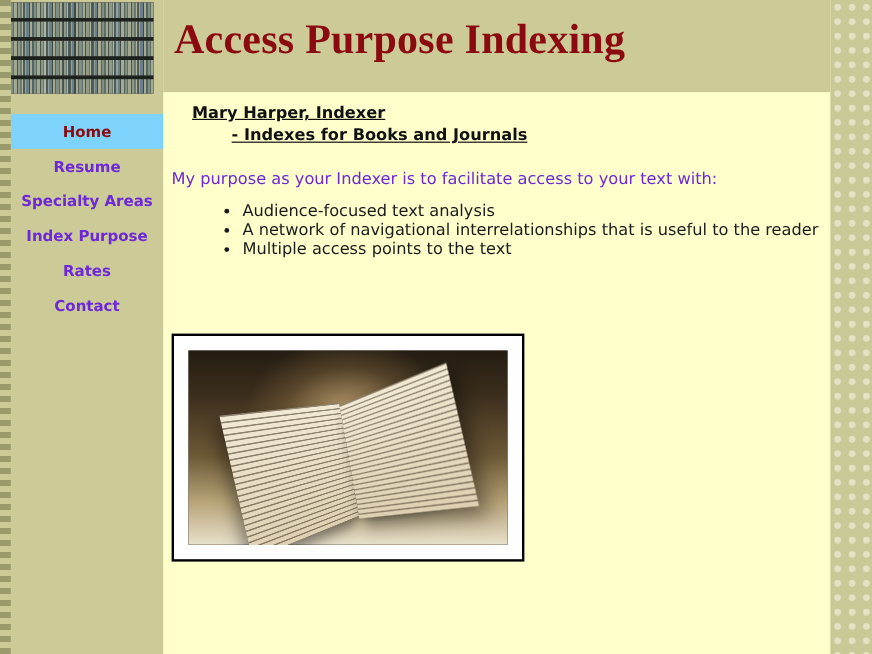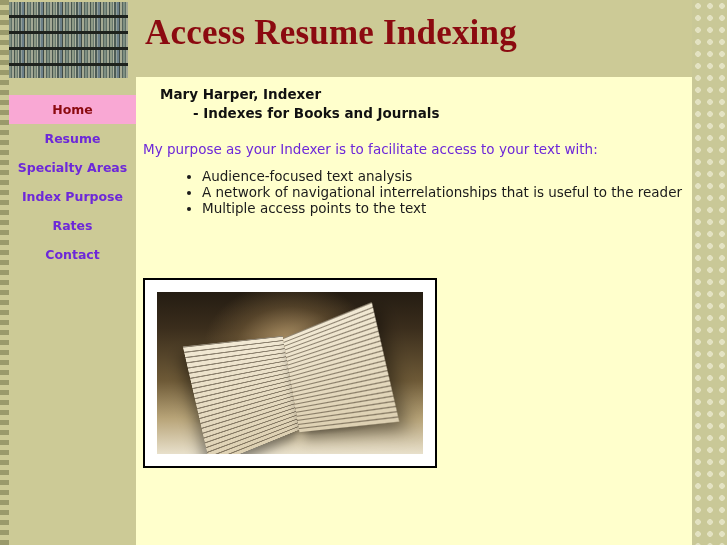--- a/index.html
+++ b/index.html
@@ -136,21 +136,21 @@
     text-align: center;
     font-family: "DejaVu Sans", sans-serif;
     font-size: 12.5px;
     font-weight: bold;
     color: #6d28d9;
     text-decoration: none;
     cursor: pointer;
     white-space: nowrap;
   }
   .nav-item.active {
-    background: #f9a8d4;
+    background: #7dd3fc;
     color: #8b0a10;
   }
 
   
   #content {
     position: absolute;
     left: 136px;
     top: 77px;
     width: 556px;
     height: 468px;
@@ -159,20 +159,21 @@
   }
 
   #lead-heading {
     margin: 0;
     padding: 8px 0 0 24px;
     font-family: "DejaVu Sans", sans-serif;
     font-size: 13.5px;
     font-weight: bold;
     color: #111111;
     line-height: 19px;
+    text-decoration: underline;
   }
   #lead-heading .line2 {
     display: block;
     padding-left: 33px;
   }
 
   #intro-text {
     margin: 0;
     padding: 17px 0 0 7px;
     font-size: 13.5px;
@@ -283,21 +284,21 @@
 </head>
 <body>
 
 <div id="page">
 
   <div id="left-strip"></div>
 
   <div id="right-strip"></div>
 
   <div id="header-band"></div>
-  <div id="site-title">Access Resume Indexing</div>
+  <div id="site-title">Access Purpose Indexing</div>
 
   <div id="sidebar">
 
     <div id="shelf-photo">
       <div class="shelf-row" style="top:0px"></div>
       <div class="shelf-sep" style="top:13px"></div>
       <div class="shelf-row" style="top:16px"></div>
       <div class="shelf-sep" style="top:29px"></div>
       <div class="shelf-row" style="top:32px"></div>
       <div class="shelf-sep" style="top:45px"></div>

